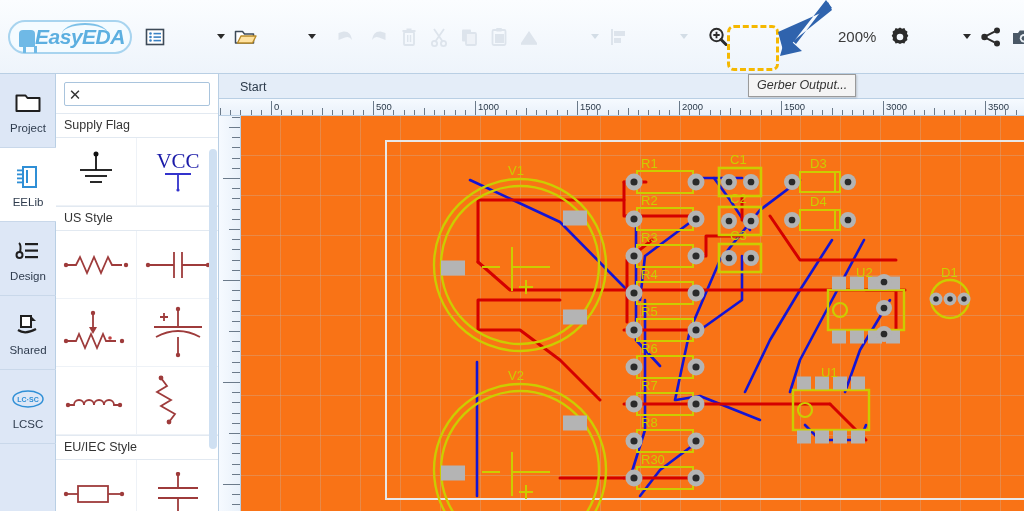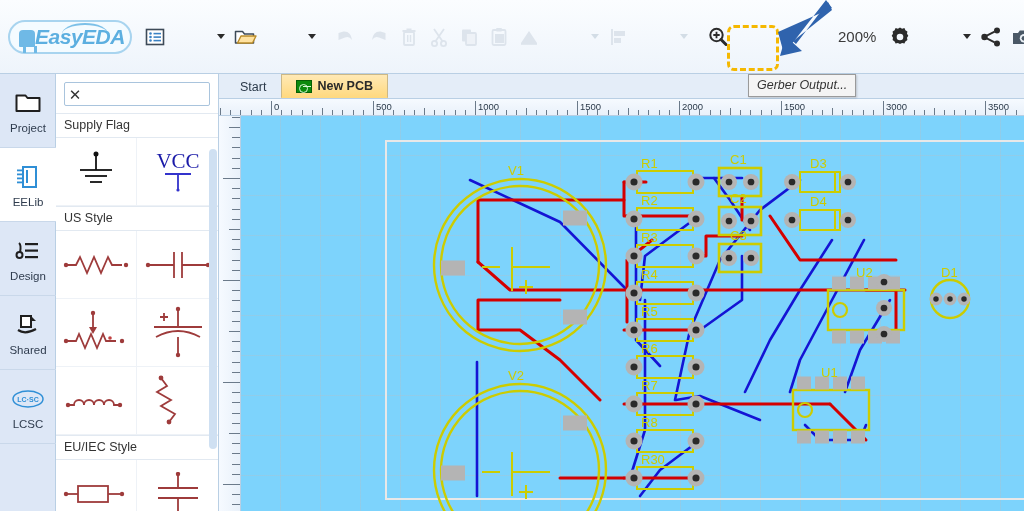--- a/index.html
+++ b/index.html
@@ -195,21 +195,21 @@
     position: absolute; font-size: 9.5px; color: #2b3a4a;
     font-family: "Liberation Sans", sans-serif; line-height: 1;
   }
   .rlabel.vert {
     transform-origin: left top; transform: rotate(90deg);
   }
 
   
   .canvas {
     position: absolute; left: 241px; top: 116px; width: 783px; height: 395px;
-    background: #7dd3fc; overflow: hidden;
+    background: #f97316; overflow: hidden;
   }
   .grid-layer {
     position: absolute; inset: 0;
     background-image:
       linear-gradient(to right, rgba(190,190,190,0.30) 1px, transparent 1px),
       linear-gradient(to bottom, rgba(190,190,190,0.30) 1px, transparent 1px);
     background-size: 40px 40px;
     background-position: -1px -1px;
   }
   .board-outline {
@@ -613,24 +613,20 @@
       </div>
 
       <div class="lib-sb"></div>
     </div>
   </div>
 
   <div class="main">
     <div class="tabbar">
       <div class="tab inactive">
         <span>Start</span>
-      </div>
-      <div class="tab active">
-        <span class="tab-ico"></span>
-        <span>New PCB</span>
       </div>
     </div>
   </div>
 
   <div class="ruler-h">
       <div class="rtick" style="left: 1px; width: 1px; top: 9px; height: 8px;"></div>
       <div class="rtick" style="left: 11.2px; width: 1px; top: 11px; height: 6px;"></div>
       <div class="rtick" style="left: 21.4px; width: 1px; top: 11px; height: 6px;"></div>
       <div class="rtick" style="left: 31.6px; width: 1px; top: 11px; height: 6px;"></div>
       <div class="rtick" style="left: 41.8px; width: 1px; top: 11px; height: 6px;"></div>

